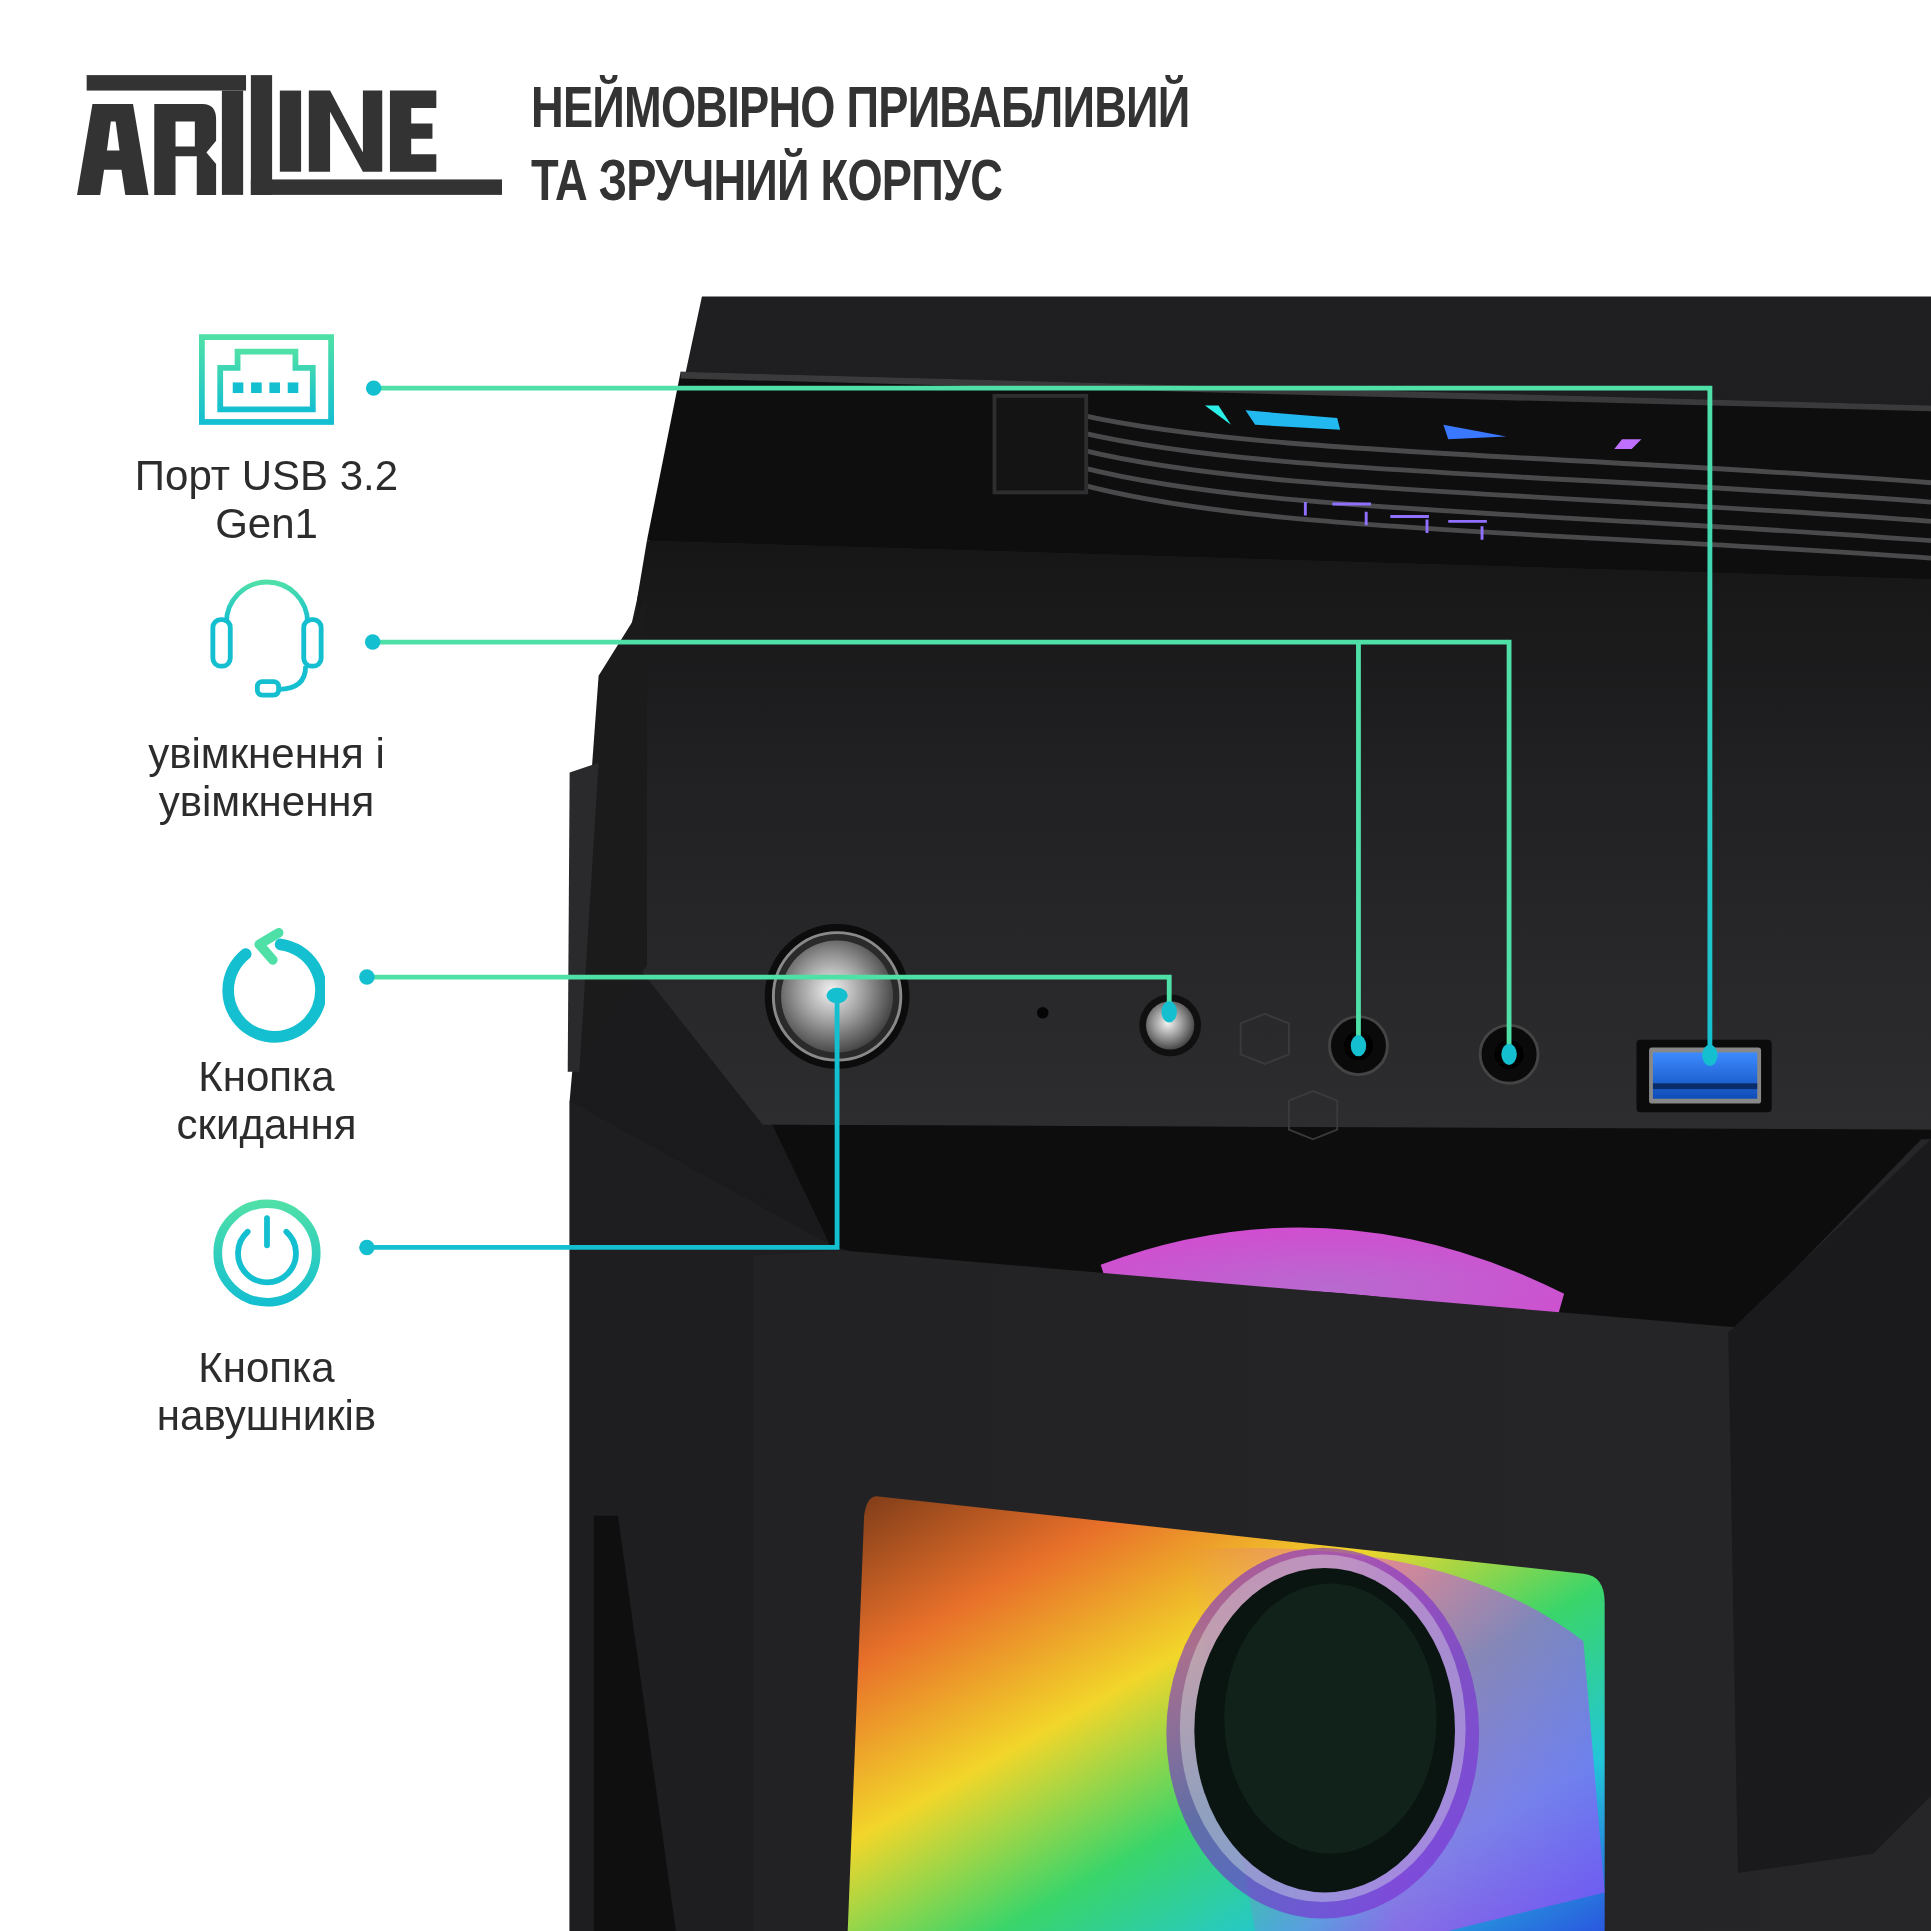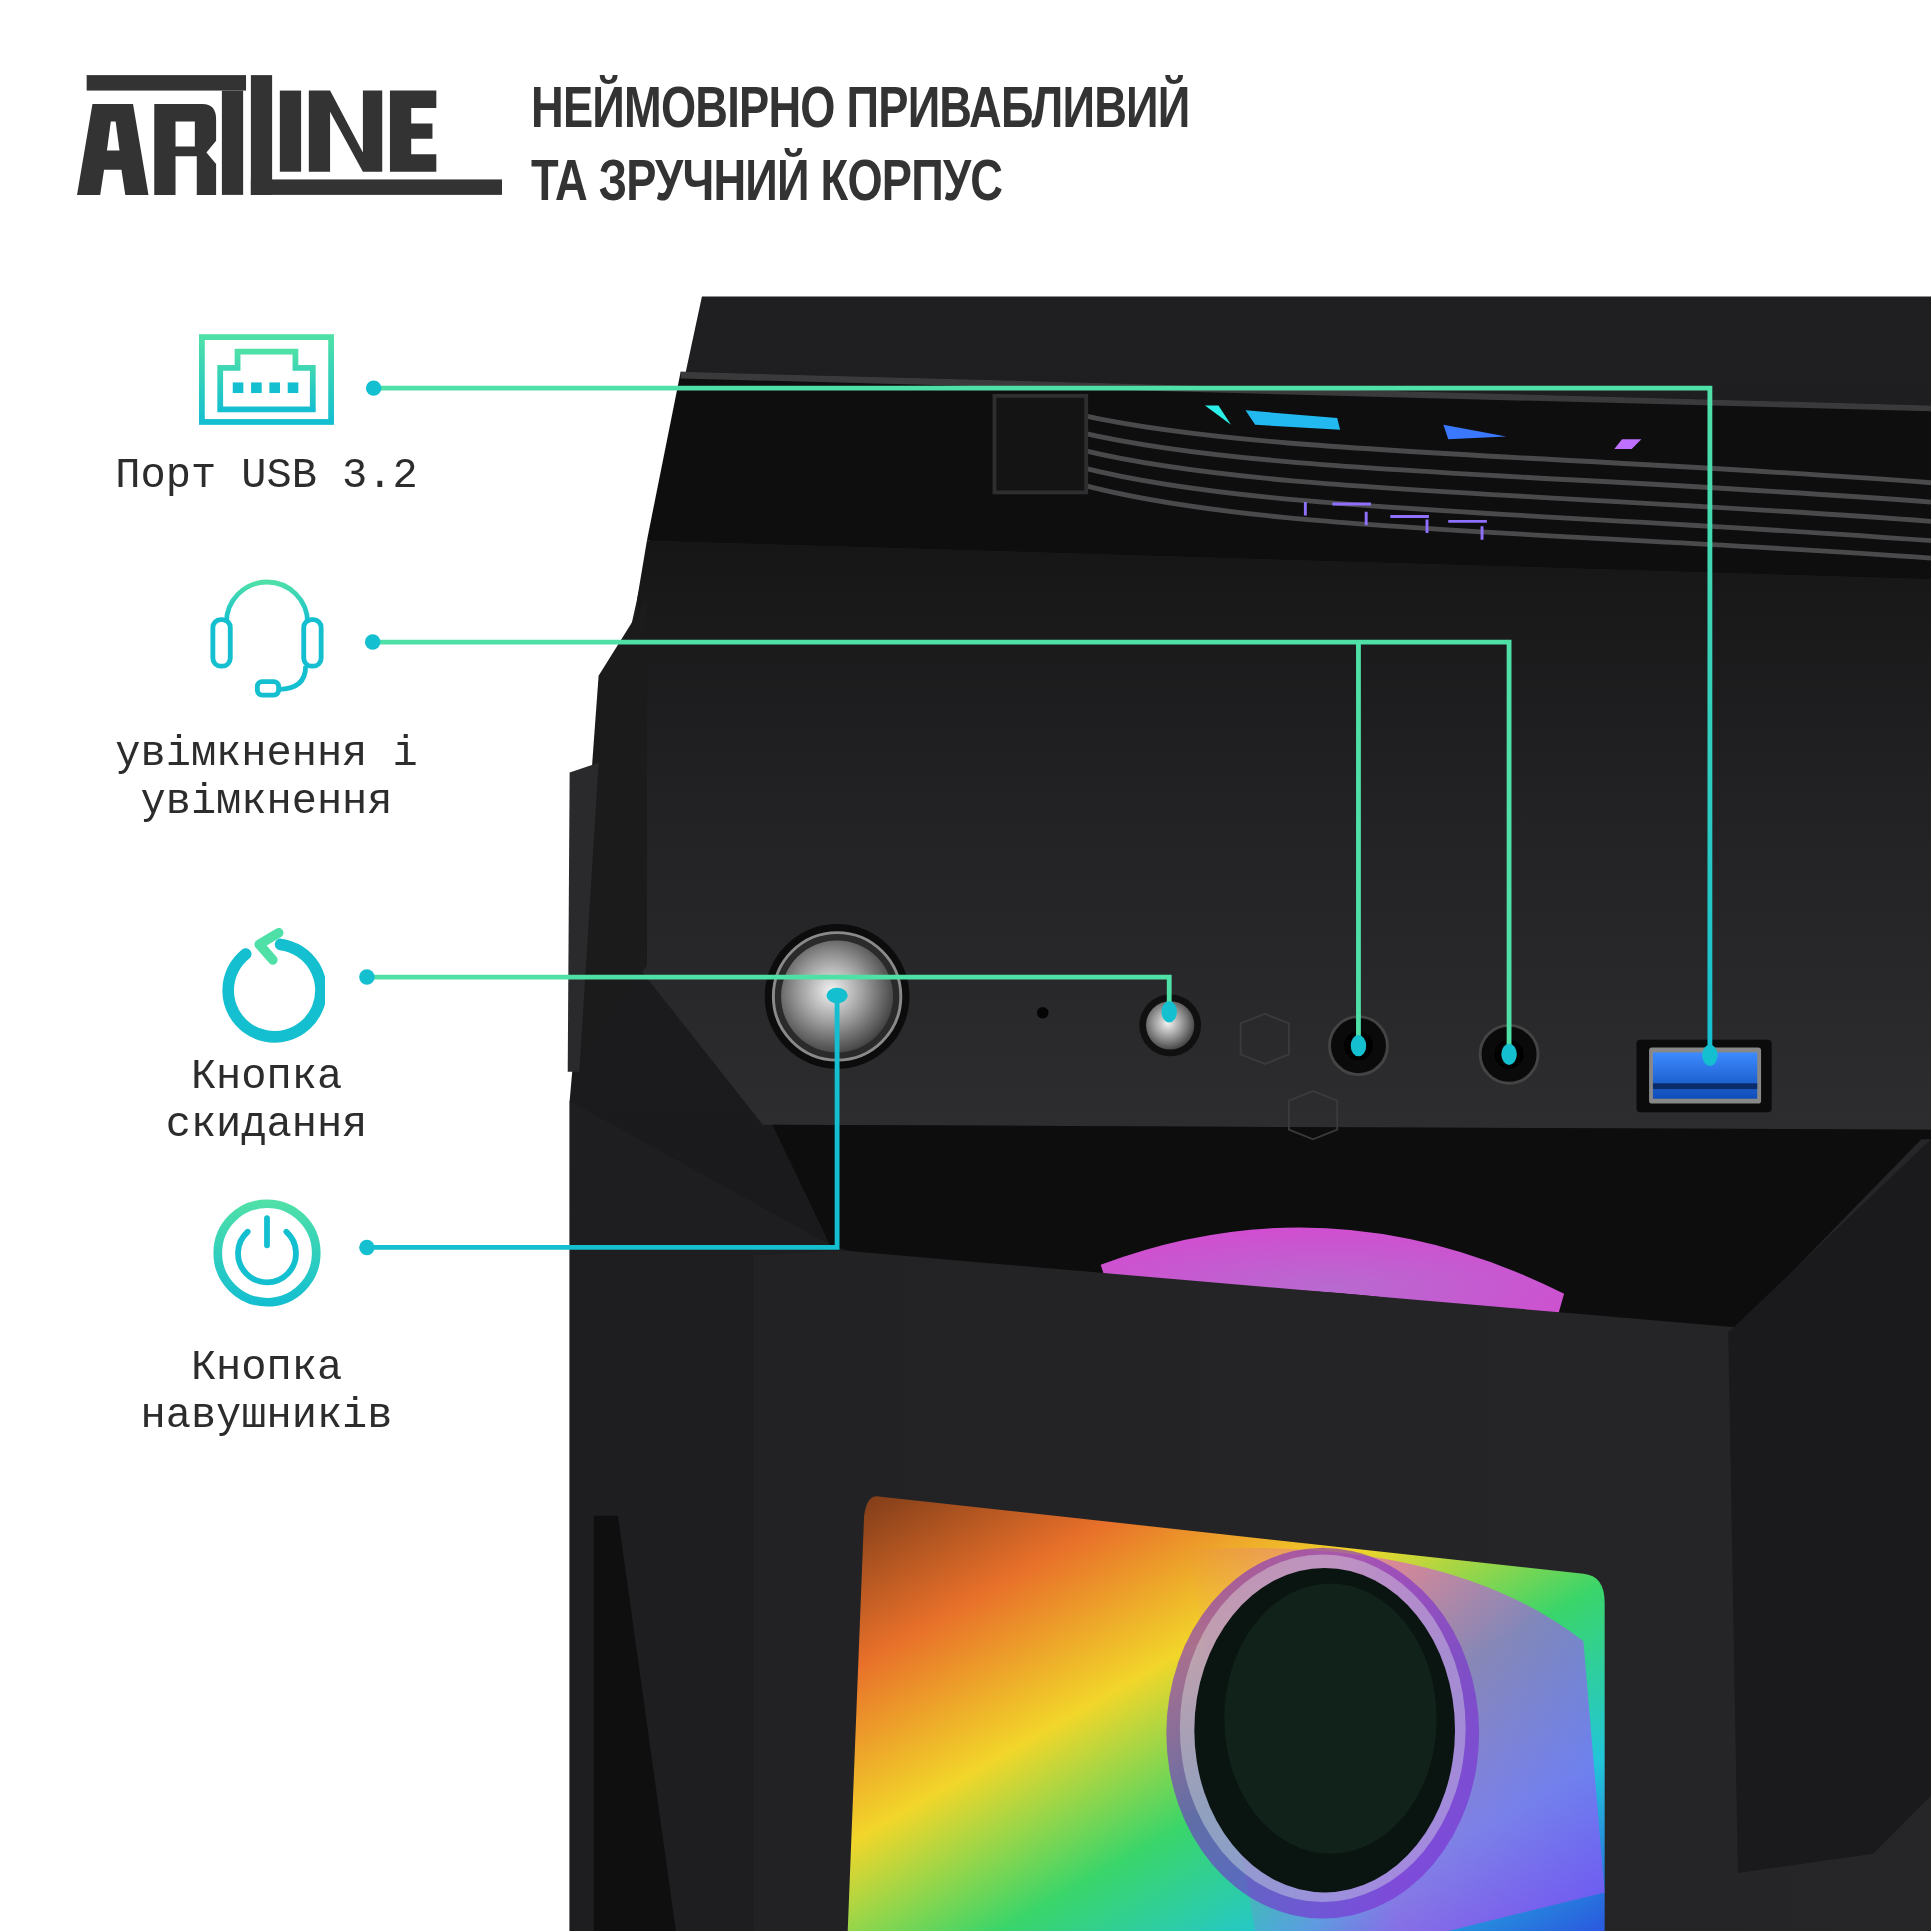--- a/index.html
+++ b/index.html
@@ -5,21 +5,21 @@
   html, body { margin:0; padding:0; background:#ffffff; }
   body { width:1931px; height:1931px; position:relative; overflow:hidden; font-family:"DejaVu Sans","Liberation Sans",sans-serif; }
 
   
   .logo { position:absolute; left:77px; top:75px; width:425px; height:120px; }
   .headline { position:absolute; left:531px; top:70px; font-family:"Liberation Sans",sans-serif; font-weight:bold;
     color:#333; font-size:58px; line-height:73px; letter-spacing:-1px; transform:scaleX(0.78); transform-origin:left top; white-space:nowrap; }
   .headline div { display:block; }
 
   
-  .feature { position:absolute; width:425px; text-align:center; color:#2c2c2c; font-family:Liberation Mono, monospace;
+  .feature { position:absolute; width:425px; text-align:center; color:#2c2c2c; font-family:Liberation Sans, sans-serif;
     font-size:42px; line-height:48px; }
   .feature .icon { display:block; margin:0 auto; }
   .feature .label-line { display:block; }
 
   
   .case-wrap { position:absolute; left:0; top:0; width:1931px; height:1931px; }
   svg.scene { position:absolute; left:0; top:0; }
 </style>
 </head>
 <body>
@@ -212,20 +212,21 @@
       </defs>
     <rect x="3" y="3" width="134" height="88" fill="none" stroke="url(#ig1)" stroke-width="6"></rect>
     <path d="M22,35 H40 V18 H100 V35 H118 V78 H22 Z" fill="none" stroke="url(#ig1)" stroke-width="6"></path>
     <rect x="35" y="50" width="11" height="11" fill="#14bfd0"></rect>
     <rect x="54" y="50" width="11" height="11" fill="#14bfd0"></rect>
     <rect x="73" y="50" width="11" height="11" fill="#14bfd0"></rect>
     <rect x="92" y="50" width="11" height="11" fill="#14bfd0"></rect>
   </svg>
   <div style="margin-top:25px;">
     <span class="label-line">Порт USB 3.2</span>
+    <span class="label-line">Gen1</span>
   </div>
 </div>
 
 <div class="feature" style="left:54px; top:579px;">
   <svg class="icon" width="116" height="122" viewBox="0 0 120 126">
     <defs>
         <linearGradient id="ig2" x1="0" y1="0" x2="0" y2="1">
           <stop offset="0" stop-color="#4fe0a8"></stop>
           <stop offset="1" stop-color="#14bfd0"></stop>
         </linearGradient>

